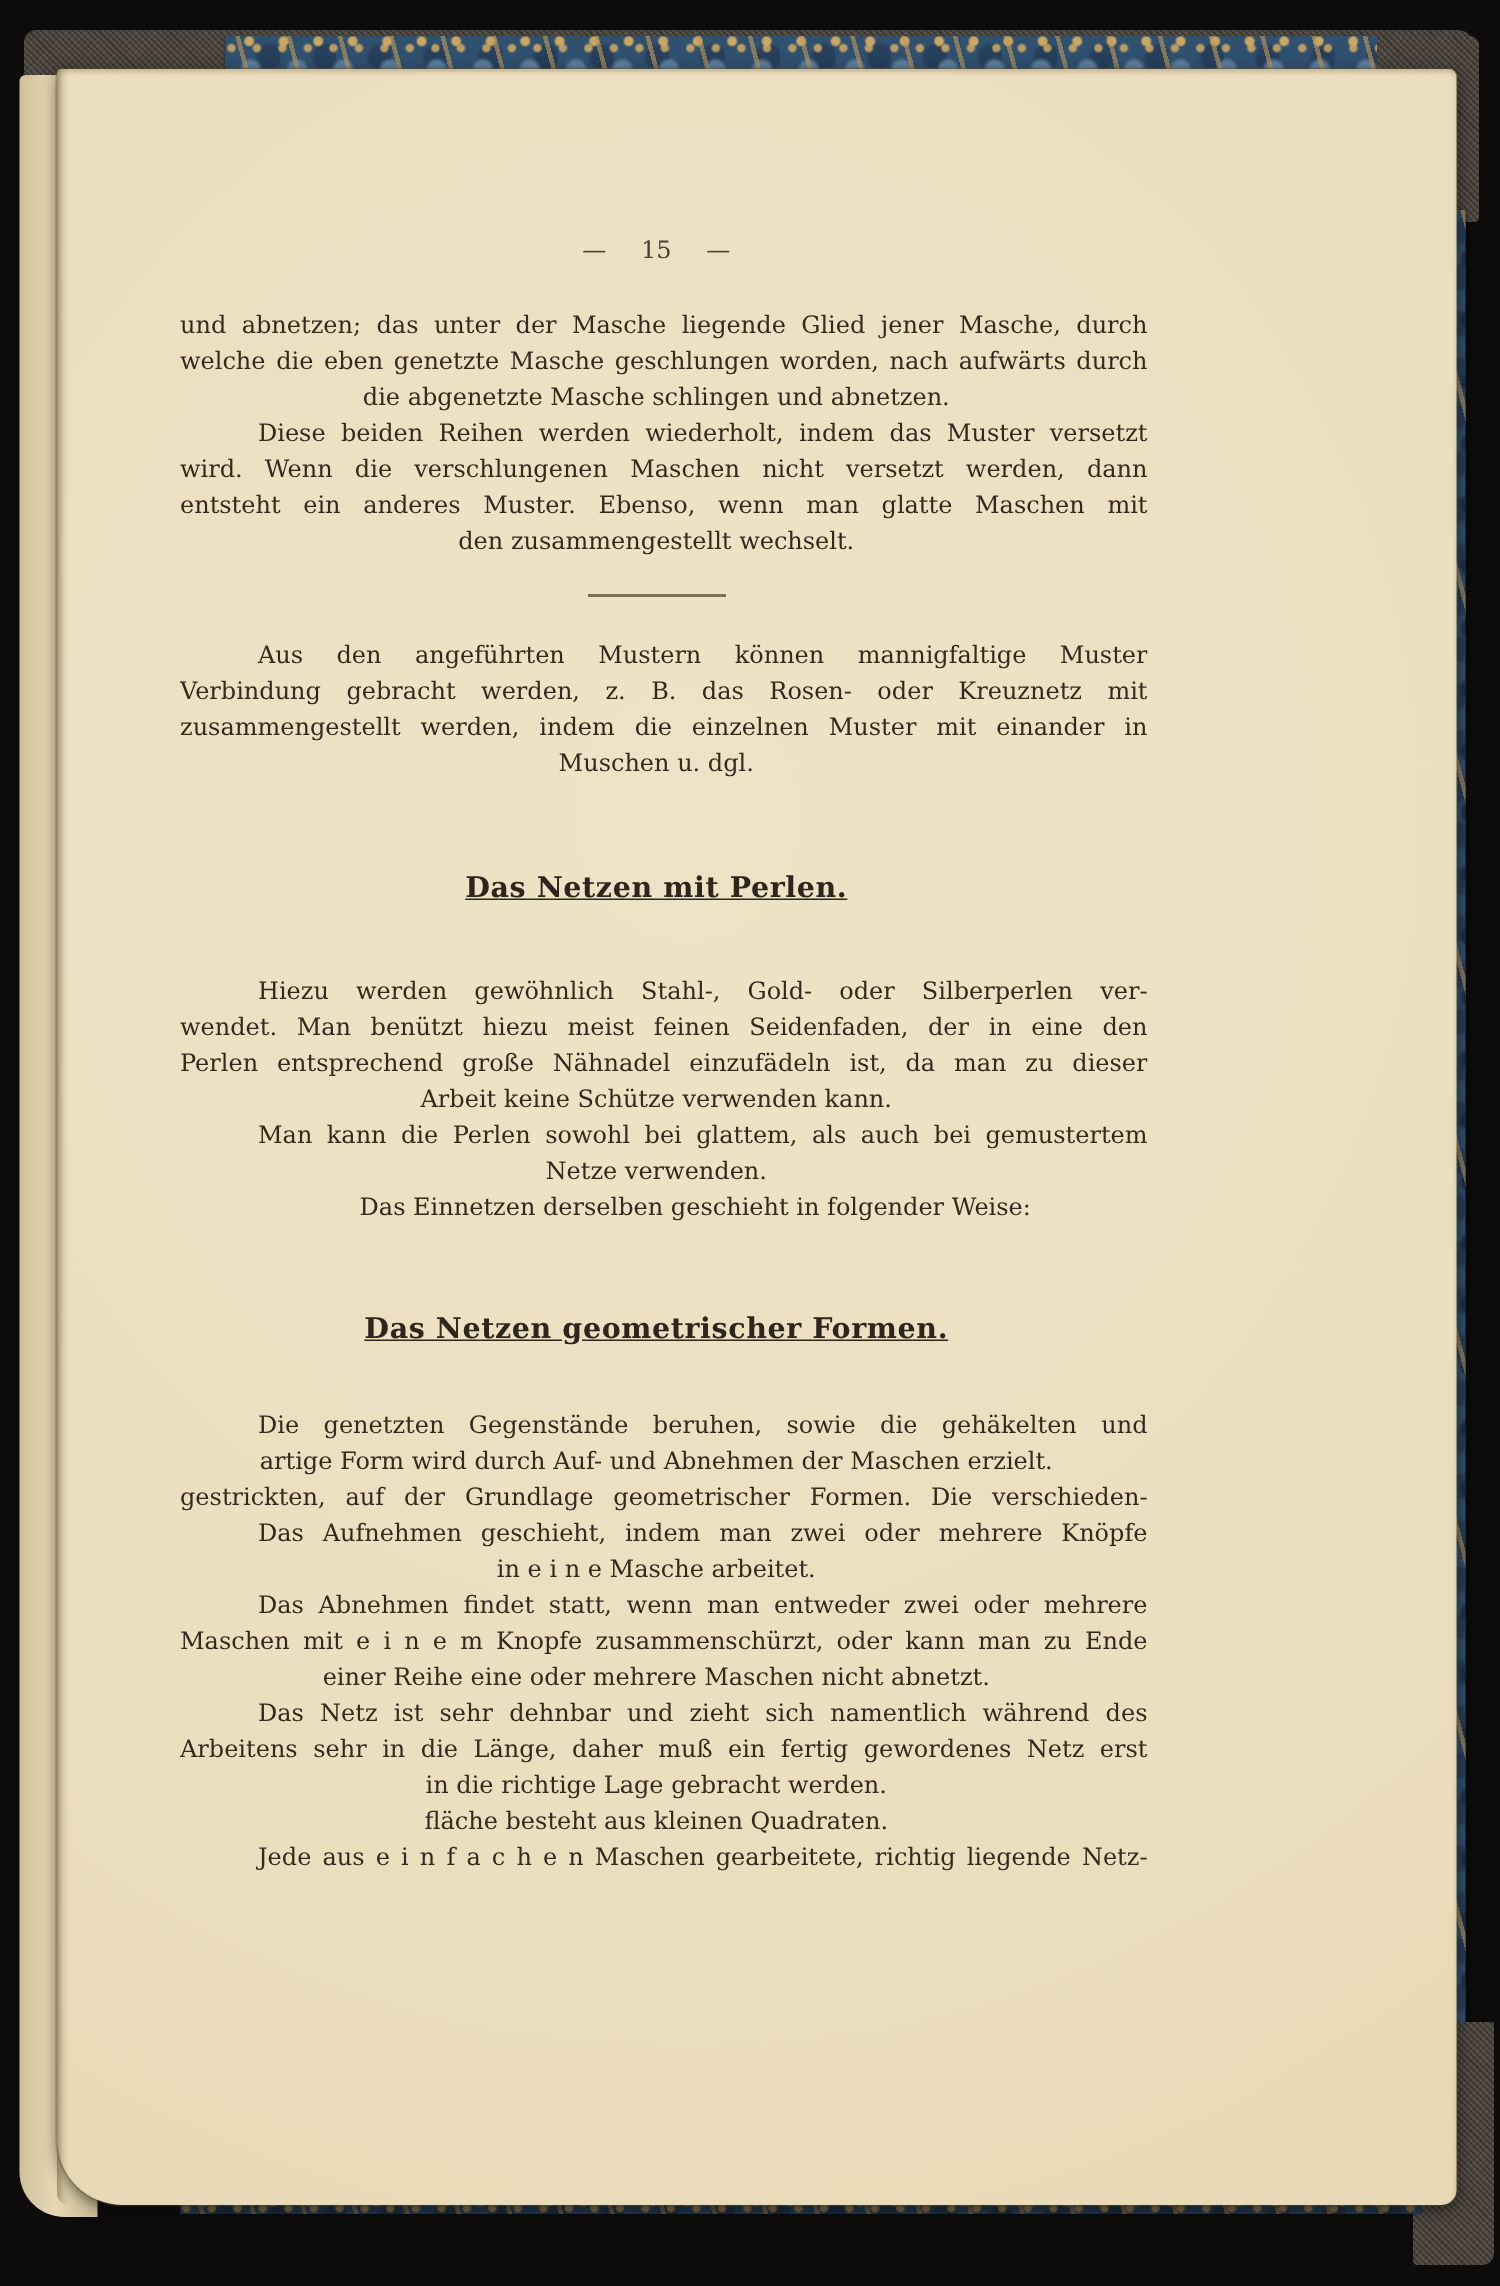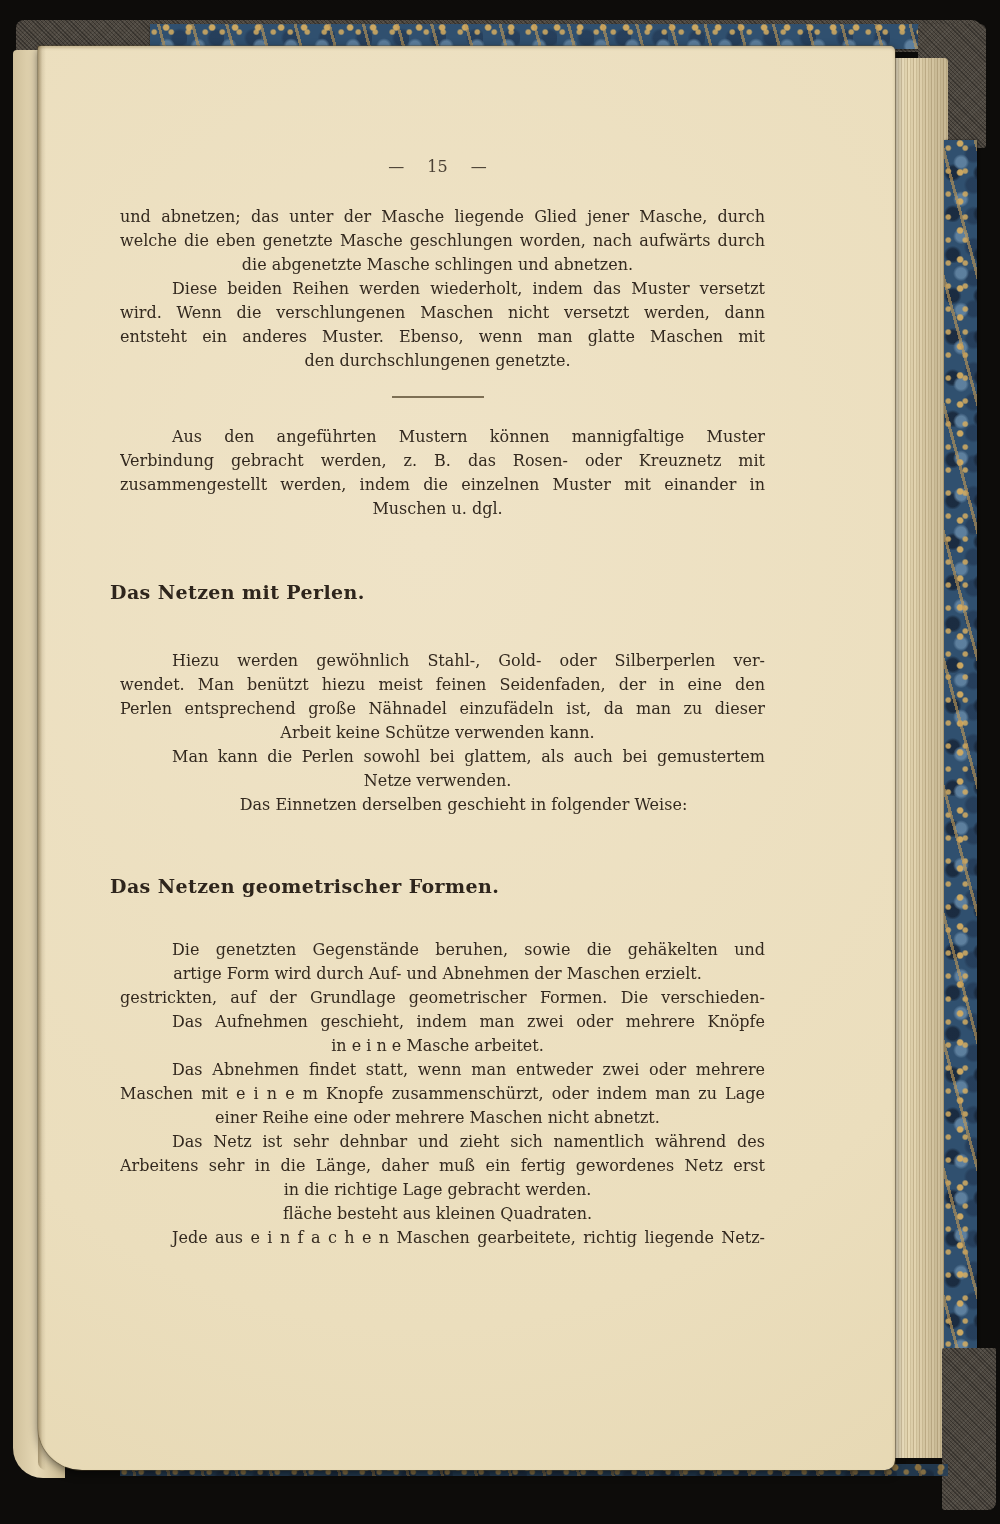--- a/index.html
+++ b/index.html
@@ -50,21 +50,21 @@
 
   
   .under-page{
     left:13px;top:50px;width:52px;height:1428px;
     background:linear-gradient(90deg,#cfc09b,#e6d8b5 45%,#cbbb93);
     border-radius:4px 0 0 30px;
   }
 
   
   .page{
-    left:38px;top:46px;width:857px;height:1424px;
+    left:38px;top:46px;width:933px;height:1424px;
     background:radial-gradient(140% 100% at 45% 35%, #efe3c7 0%, #ebdebd 55%, #e4d5ae 90%, #dccca2 100%);
     border-radius:3px 5px 10px 44px;
     box-shadow:0 0 0 1px rgba(95,80,50,.35), 0 3px 10px rgba(0,0,0,.55), inset 0 2px 3px rgba(125,105,65,.35);
   }
   .page .fold{
     position:absolute;left:0;top:0;bottom:0;width:8px;
     background:linear-gradient(90deg, rgba(105,85,48,.50), rgba(105,85,48,.12) 55%, rgba(105,85,48,0));
     border-radius:3px 0 0 44px;
   }
 
@@ -89,22 +89,24 @@
   }
   .line.just{text-align:justify;text-align-last:justify;margin-left:10px;}
   .line.last{text-align:center;}
   .line.ind{text-indent:52px;}
   .rule-wrap{margin:23px 0 27px;height:2px;text-align:center;}
   .rule{display:inline-block;width:92px;height:2px;background:#7d6f54;vertical-align:top;}
   .heading{
     font-weight:bold;
     font-size:19px;
     line-height:28px;height:28px;
+    text-align:center;
     letter-spacing:.4px;
     color:#2e251c;
+    text-decoration:underline;
   }
   .heading.h1{margin:57px 0 43px;}
   .heading.h2{margin:55px 0 38px;}
 </style>
 </head>
 <body>
 
 <div class="abs cloth binding-top"></div>
 <div class="abs marble marble-top"></div>
 <div class="abs cloth binding-right-top"></div>
@@ -121,21 +123,21 @@
     <div id="content">
         <div class="para">
           <div class="line just">und abnetzen; das unter der Masche liegende Glied jener Masche, durch</div>
           <div class="line just">welche die eben genetzte Masche geschlungen worden, nach aufwärts durch</div>
           <div class="line last">die abgenetzte Masche schlingen und abnetzen.</div>
         </div>
         <div class="para">
           <div class="line just ind">Diese beiden Reihen werden wiederholt, indem das Muster versetzt</div>
           <div class="line just">wird. Wenn die verschlungenen Maschen nicht versetzt werden, dann</div>
           <div class="line just">entsteht ein anderes Muster. Ebenso, wenn man glatte Maschen mit</div>
-          <div class="line last">den durchschlungenen genetzte.</div>
+          <div class="line last">den zusammengestellt wechselt.</div>
         </div>
         <div class="rule-wrap"><span class="rule"></span></div>
         <div class="para">
           <div class="line just ind">Aus den angeführten Mustern können mannigfaltige Muster</div>
           <div class="line just">Verbindung gebracht werden, z. B. das Rosen- oder Kreuznetz mit</div>
           <div class="line just">zusammengestellt werden, indem die einzelnen Muster mit einander in</div>
           <div class="line last">Muschen u. dgl.</div>
         </div>
         <div class="heading h1">Das Netzen mit Perlen.</div>
         <div class="para">
@@ -156,21 +158,21 @@
           <div class="line just ind">Die genetzten Gegenstände beruhen, sowie die gehäkelten und</div>
           <div class="line last">artige Form wird durch Auf- und Abnehmen der Maschen erzielt.</div>
           <div class="line just">gestrickten, auf der Grundlage geometrischer Formen. Die verschieden-</div>
         </div>
         <div class="para">
           <div class="line just ind">Das Aufnehmen geschieht, indem man zwei oder mehrere Knöpfe</div>
           <div class="line last">in e i n e Masche arbeitet.</div>
         </div>
         <div class="para">
           <div class="line just ind">Das Abnehmen findet statt, wenn man entweder zwei oder mehrere</div>
-          <div class="line just">Maschen mit e i n e m Knopfe zusammenschürzt, oder indem man zu Lage</div>
+          <div class="line just">Maschen mit e i n e m Knopfe zusammenschürzt, oder kann man zu Ende</div>
           <div class="line last">einer Reihe eine oder mehrere Maschen nicht abnetzt.</div>
         </div>
         <div class="para">
           <div class="line just ind">Das Netz ist sehr dehnbar und zieht sich namentlich während des</div>
           <div class="line just">Arbeitens sehr in die Länge, daher muß ein fertig gewordenes Netz erst</div>
           <div class="line last">in die richtige Lage gebracht werden.</div>
         </div>
         <div class="para">
           <div class="line last">fläche besteht aus kleinen Quadraten.</div>
           <div class="line just ind">Jede aus e i n f a c h e n Maschen gearbeitete, richtig liegende Netz-</div>

